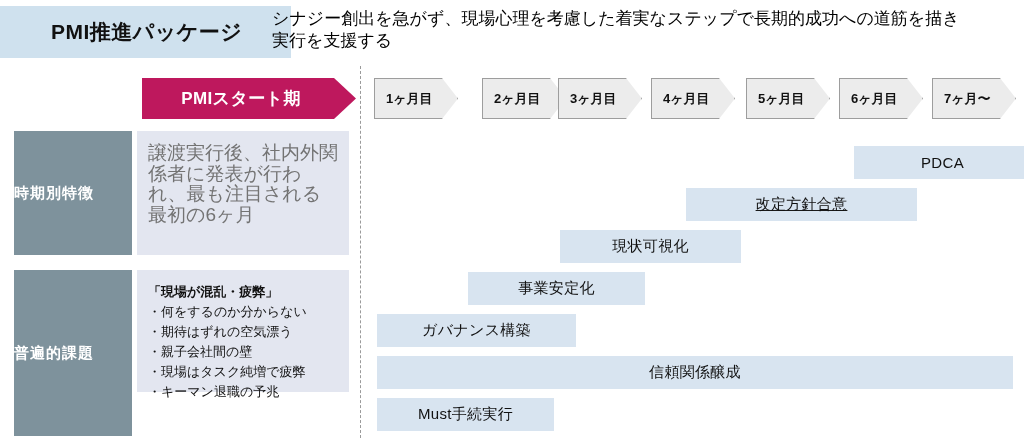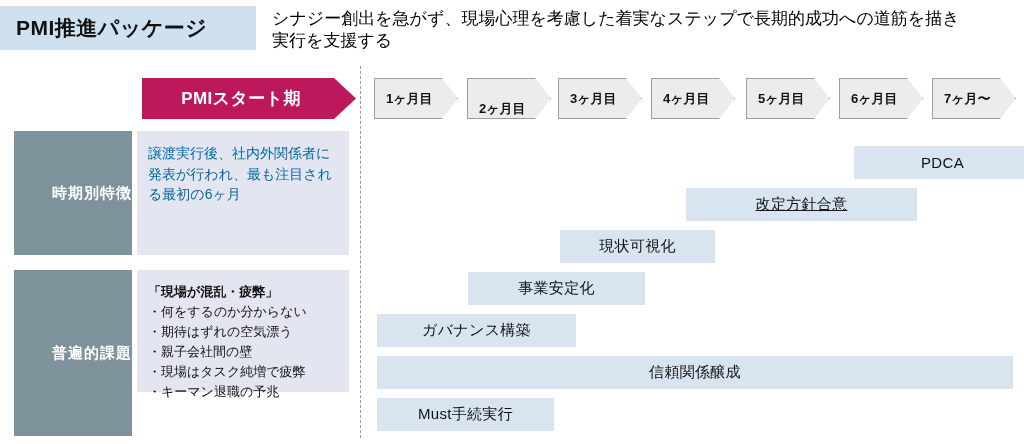--- a/index.html
+++ b/index.html
@@ -8,23 +8,23 @@
     background:#ffffff;
     font-family:"Liberation Sans","DejaVu Sans",sans-serif;
     color:#1a1a1a;
     overflow:hidden;
     position:relative;
   }
   .stage{position:absolute;left:0;top:0;width:1024px;height:444px;}
 
   
   .title-badge{
-    position:absolute;left:0;top:6px;width:256px;height:44px;
+    position:absolute;left:0;top:6px;width:256px;height:52px;
     background:#cfe1ee;
-    display:flex;align-items:center;
+    display:flex;align-items:center;padding-left:35px;
   }
   .title-badge .txt{
     padding-left:16px;
     font-size:21px;font-weight:bold;letter-spacing:.5px;color:#111;
     white-space:nowrap;
   }
   .subtitle{
     position:absolute;left:272px;top:8px;width:700px;
     font-size:17px;line-height:22px;color:#000000;
   }
@@ -60,37 +60,37 @@
   }
   .chev .txt{
     font-size:13px;font-weight:bold;color:#111;
     padding-left:11px;white-space:nowrap;
   }
 
   
   .lbl-box{
     position:absolute;left:14px;width:118px;
     background:#7e929c;
-    display:flex;align-items:center;justify-content:flex-end;
+    display:flex;align-items:center;justify-content:flex-start;
   }
   .lbl-box .txt{
     color:#ffffff;font-size:15px;font-weight:bold;letter-spacing:1px;
     white-space:nowrap;
   }
   .body-box{
     position:absolute;left:137px;width:212px;
     background:#e3e6f0;
     box-sizing:border-box;
     padding:12px 10px 8px 11px;
   }
   .body-box .line{
     font-size:13px;line-height:20px;color:#111;white-space:nowrap;
   }
   .body-box .para{
-    font-size:14px;line-height:20.5px;color:#0369a1;
+    font-size:19px;line-height:20.5px;color:#737373;
   }
   .body-box .hd{font-weight:bold;}
 
   
   .bar{
     position:absolute;height:33px;
     background:#d8e4f0;
     display:flex;align-items:center;justify-content:center;
   }
   .bar .txt{
@@ -114,21 +114,21 @@
   <div class="divider"></div>
 
   <div class="pmi-arrow">
     <span class="txt">PMIスタート期</span>
   </div>
 
   <div class="months" id="months">
       <div class="chev" style="left: 0px;">
         <span class="txt">1ヶ月目</span>
       </div>
-      <div class="chev" style="left: 93px; align-items: flex-end;">
+      <div class="chev" style="left: 108px;">
         <span class="txt">2ヶ月目</span>
       </div>
       <div class="chev" style="left: 184px;">
         <span class="txt">3ヶ月目</span>
       </div>
       <div class="chev" style="left: 277px;">
         <span class="txt">4ヶ月目</span>
       </div>
       <div class="chev" style="left: 372px;">
         <span class="txt">5ヶ月目</span>
@@ -161,21 +161,21 @@
       </div>
     </div>
 
   <div id="bars">
       <div class="bar" style="left: 840px; top: 146px; width: 177px; background: rgb(216, 228, 240); margin-left: 14px;">
         <span class="txt">PDCA</span>
       </div>
       <div class="bar" style="left: 686px; top: 188px; width: 231px; background: rgb(216, 228, 240); text-decoration: underline;">
         <span class="txt">改定方針合意</span>
       </div>
-      <div class="bar" style="left: 560px; top: 230px; width: 155px; background: rgb(216, 228, 240);">
+      <div class="bar" style="left: 560px; top: 230px; width: 181px; background: rgb(216, 228, 240);">
         <span class="txt">現状可視化</span>
       </div>
       <div class="bar" style="left: 468px; top: 272px; width: 177px; background: rgb(216, 228, 240);">
         <span class="txt">事業安定化</span>
       </div>
       <div class="bar" style="left: 377px; top: 314px; width: 199px; background: rgb(216, 228, 240);">
         <span class="txt">ガバナンス構築</span>
       </div>
       <div class="bar" style="left: 377px; top: 356px; width: 636px; background: rgb(216, 228, 240);">
         <span class="txt">信頼関係醸成</span>

